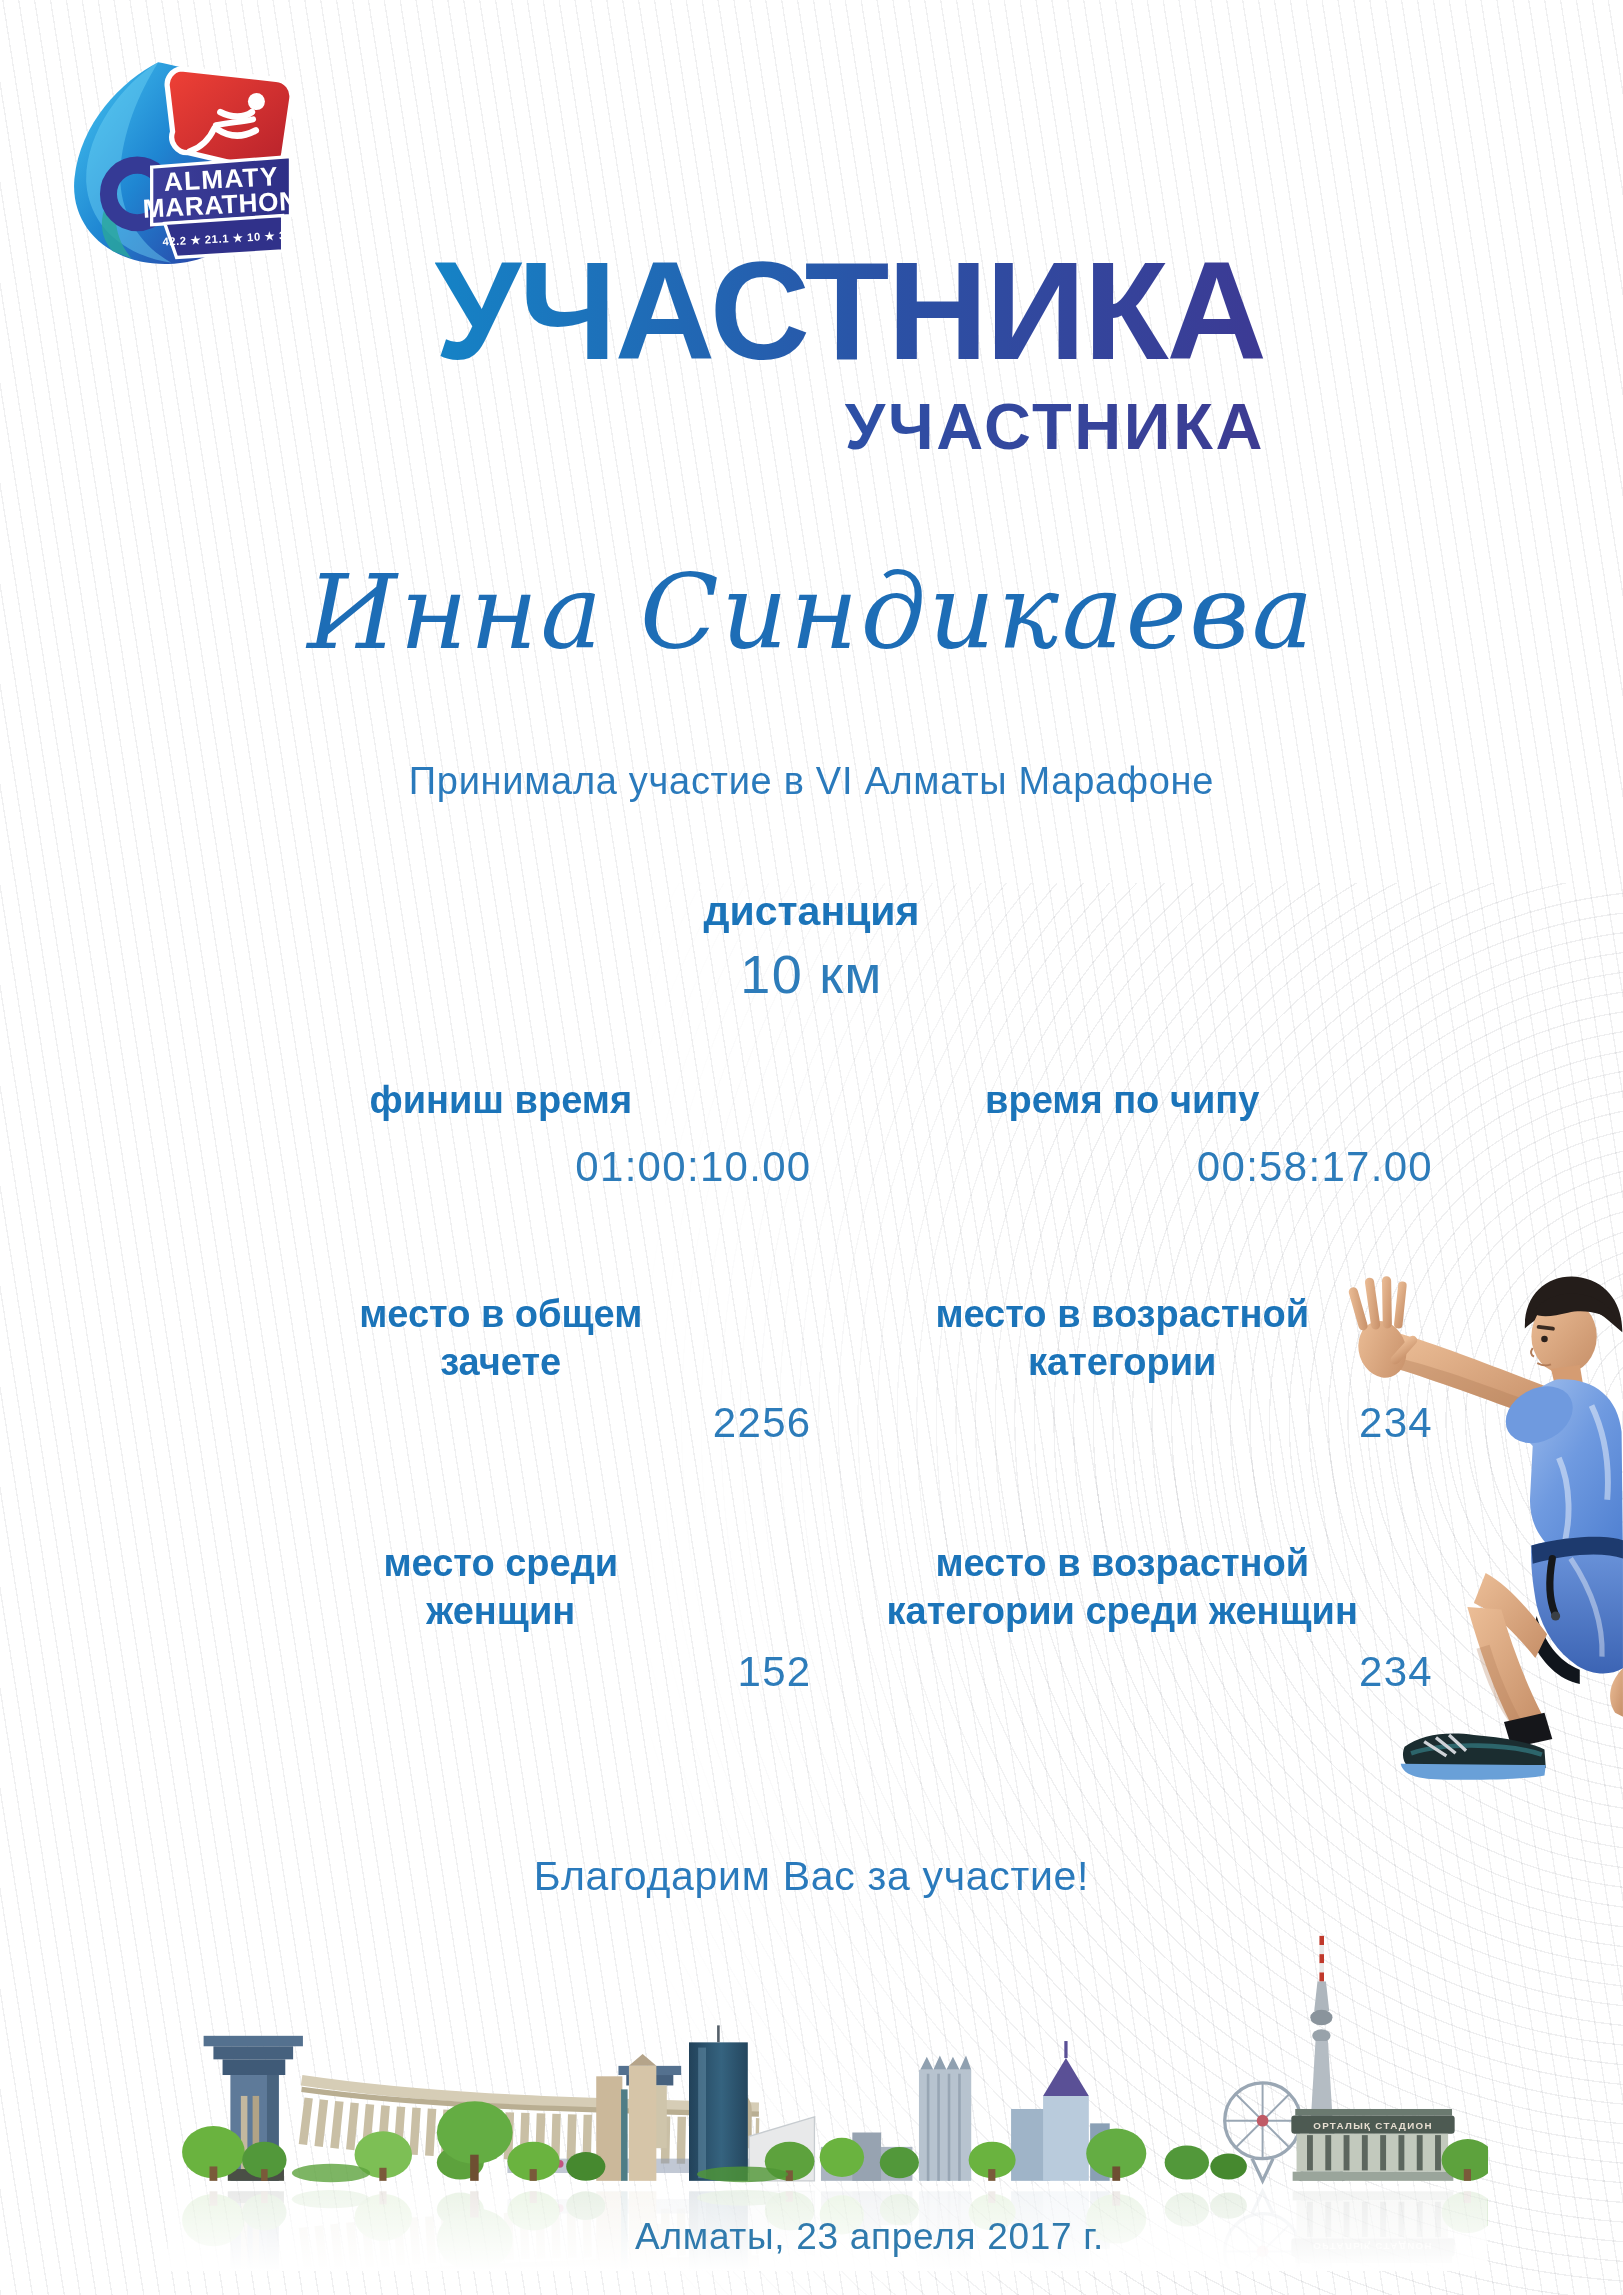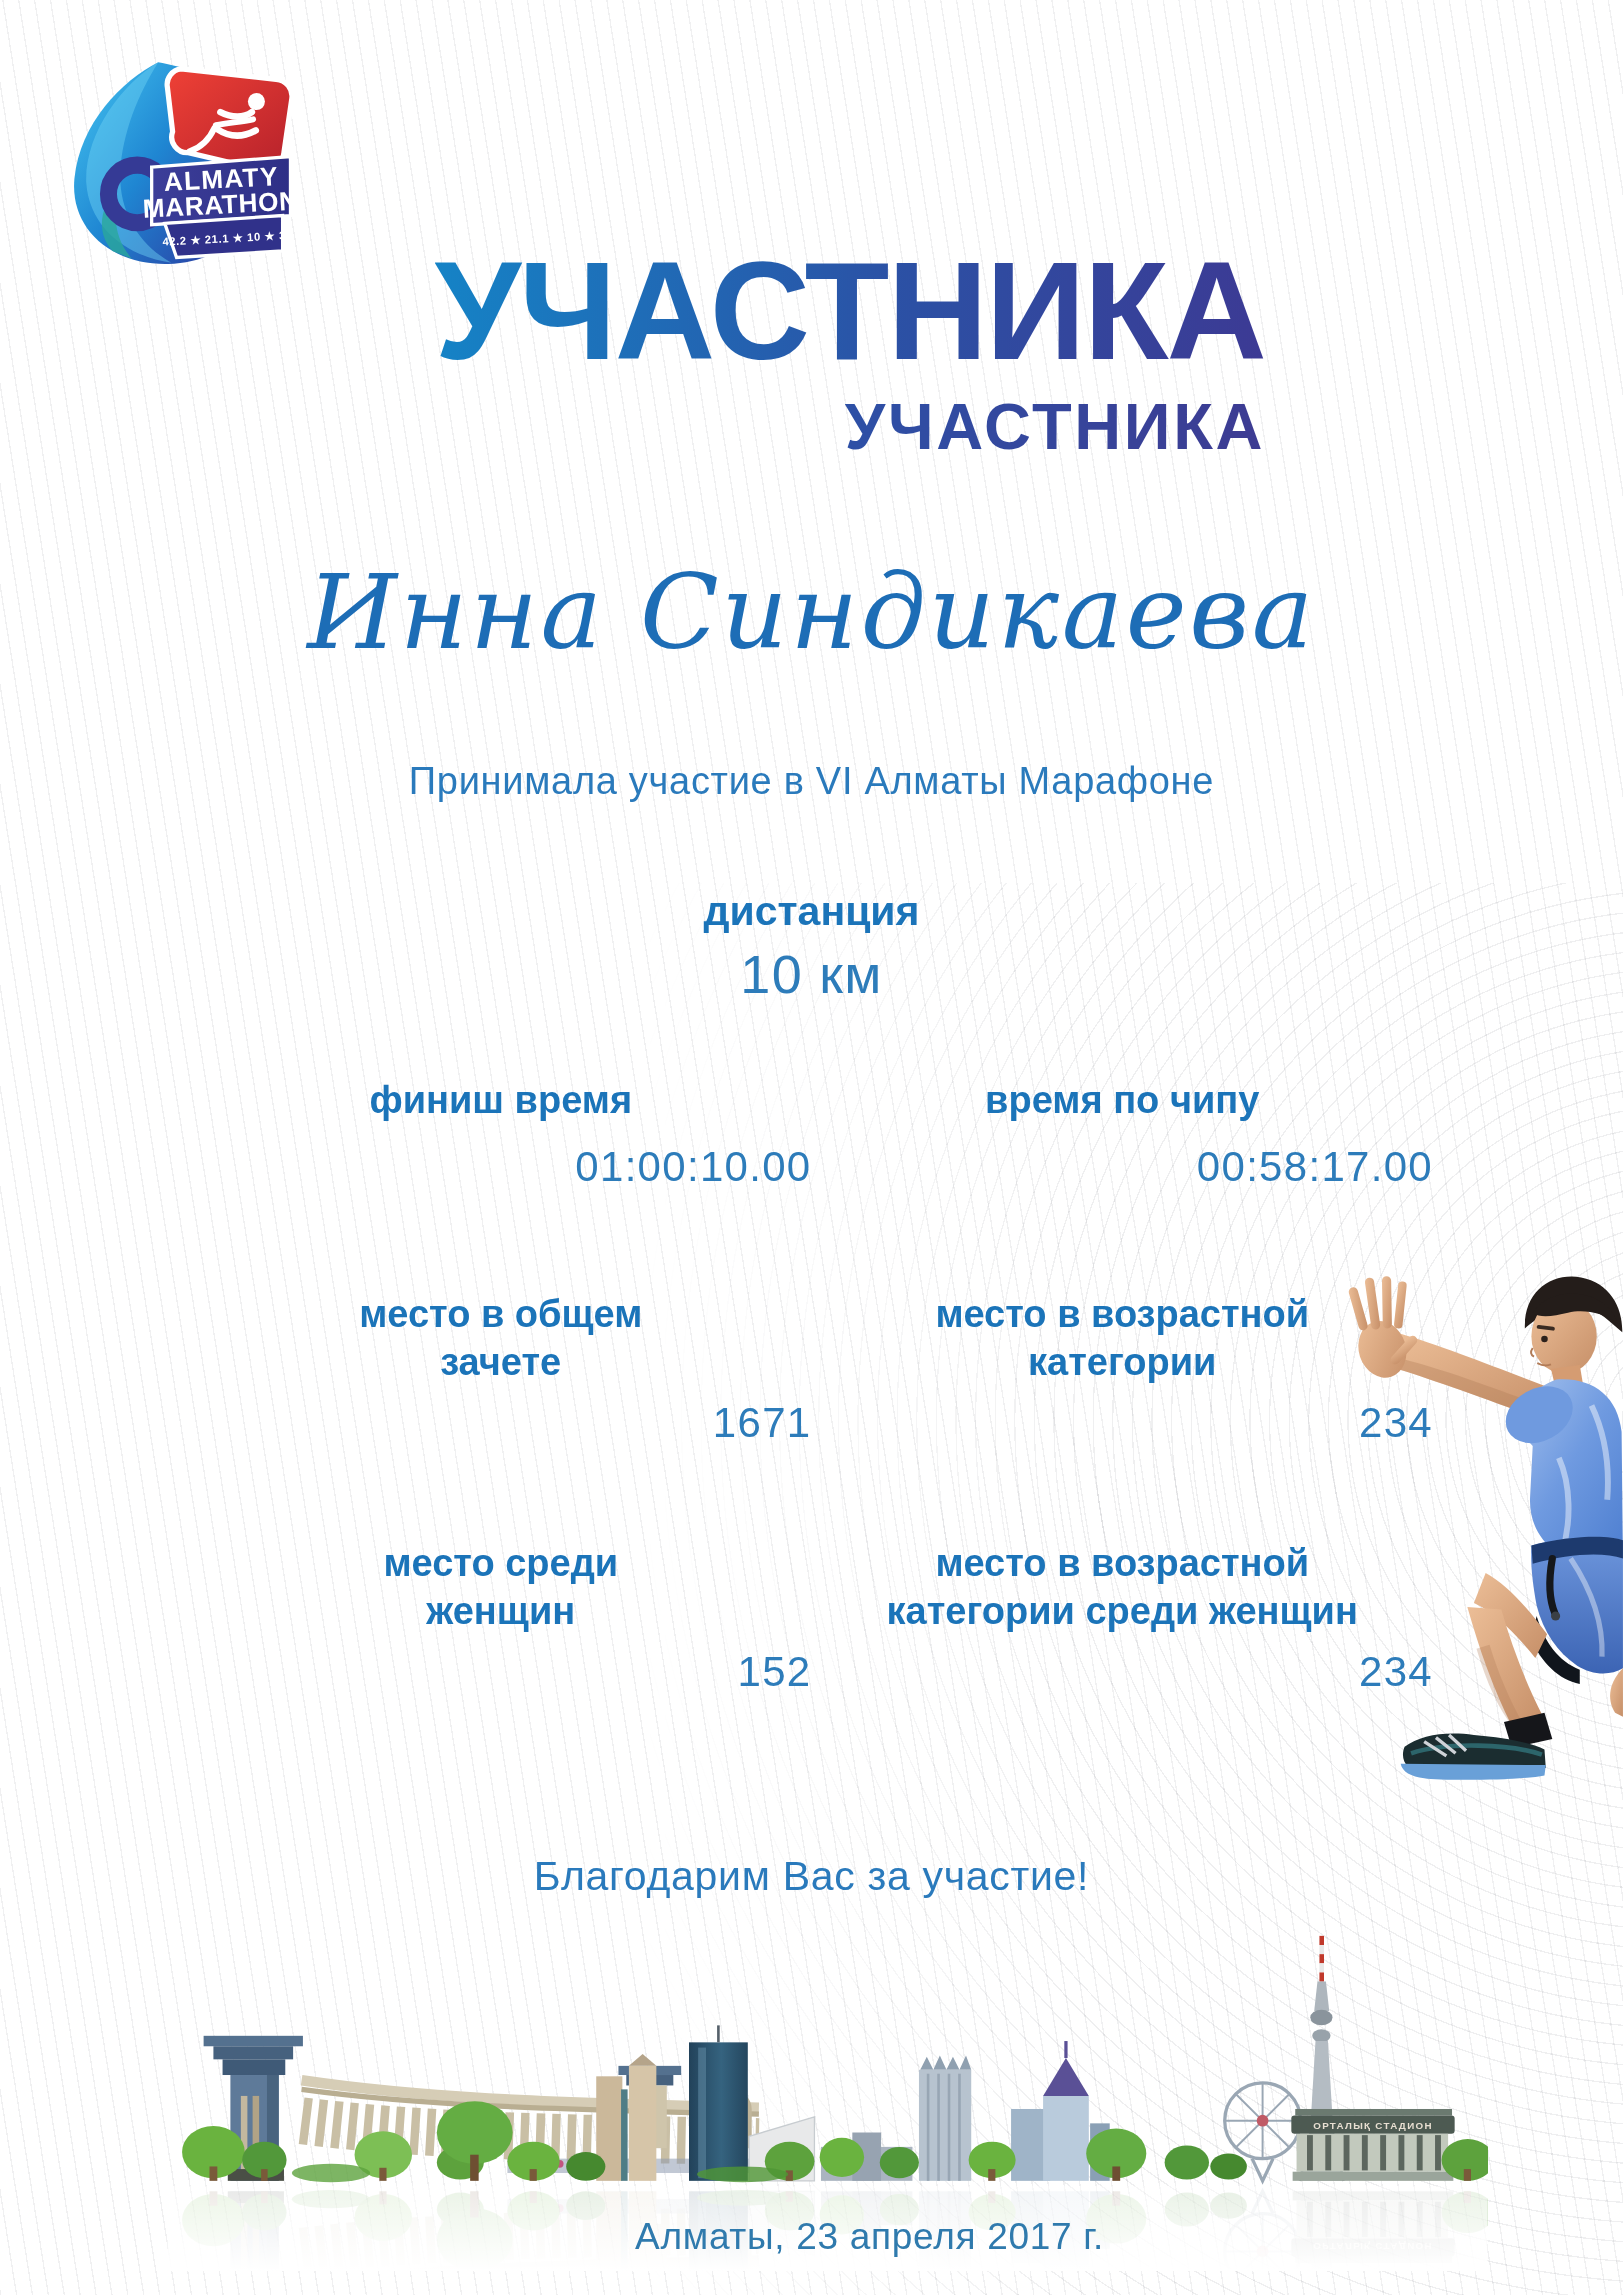--- a/index.html
+++ b/index.html
@@ -123,21 +123,21 @@
     <div class="stat-value light">01:00:10.00</div>
   </div>
   <div class="stat">
     <div class="stat-label wide">время по чипу</div>
     <div class="stat-value light">00:58:17.00</div>
   </div>
 </div>
 <div class="stats-row" id="row2">
   <div class="stat">
     <div class="stat-label narrow">место в общем зачете</div>
-    <div class="stat-value light">1671</div>
+    <div class="stat-value light">2256</div>
   </div>
   <div class="stat">
     <div class="stat-label wide">место в возрастной категории</div>
     <div class="stat-value light">234</div>
   </div>
 </div>
 <div class="stats-row" id="row3">
   <div class="stat">
     <div class="stat-label narrow">место среди женщин</div>
     <div class="stat-value light">152</div>

